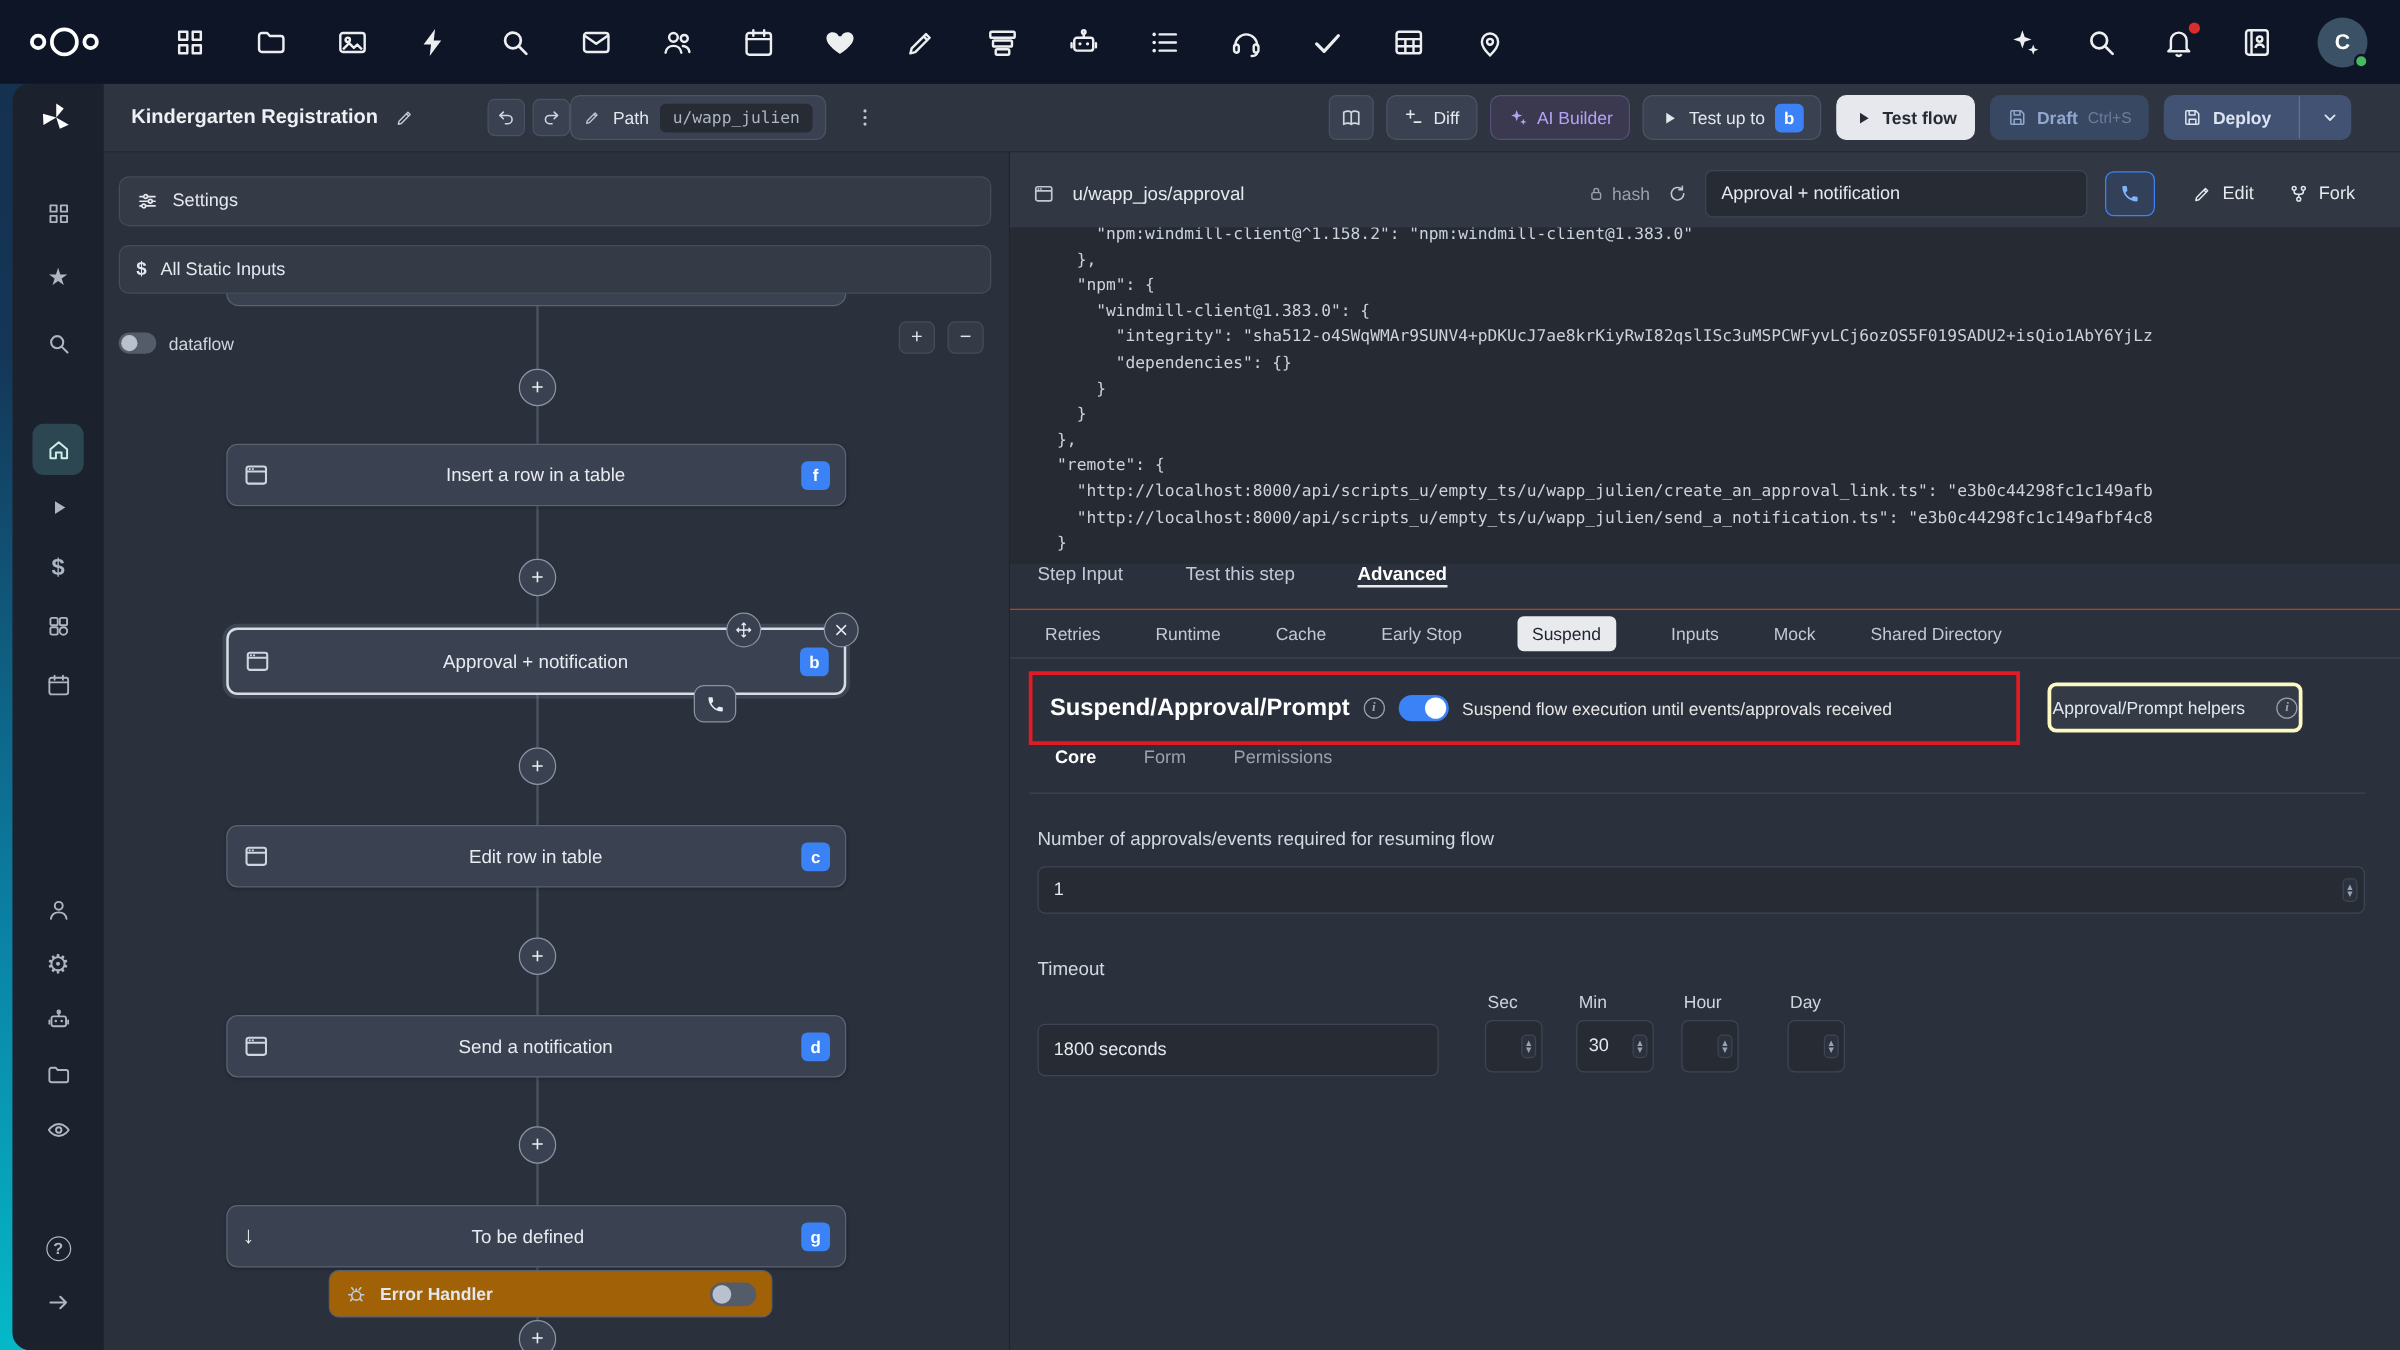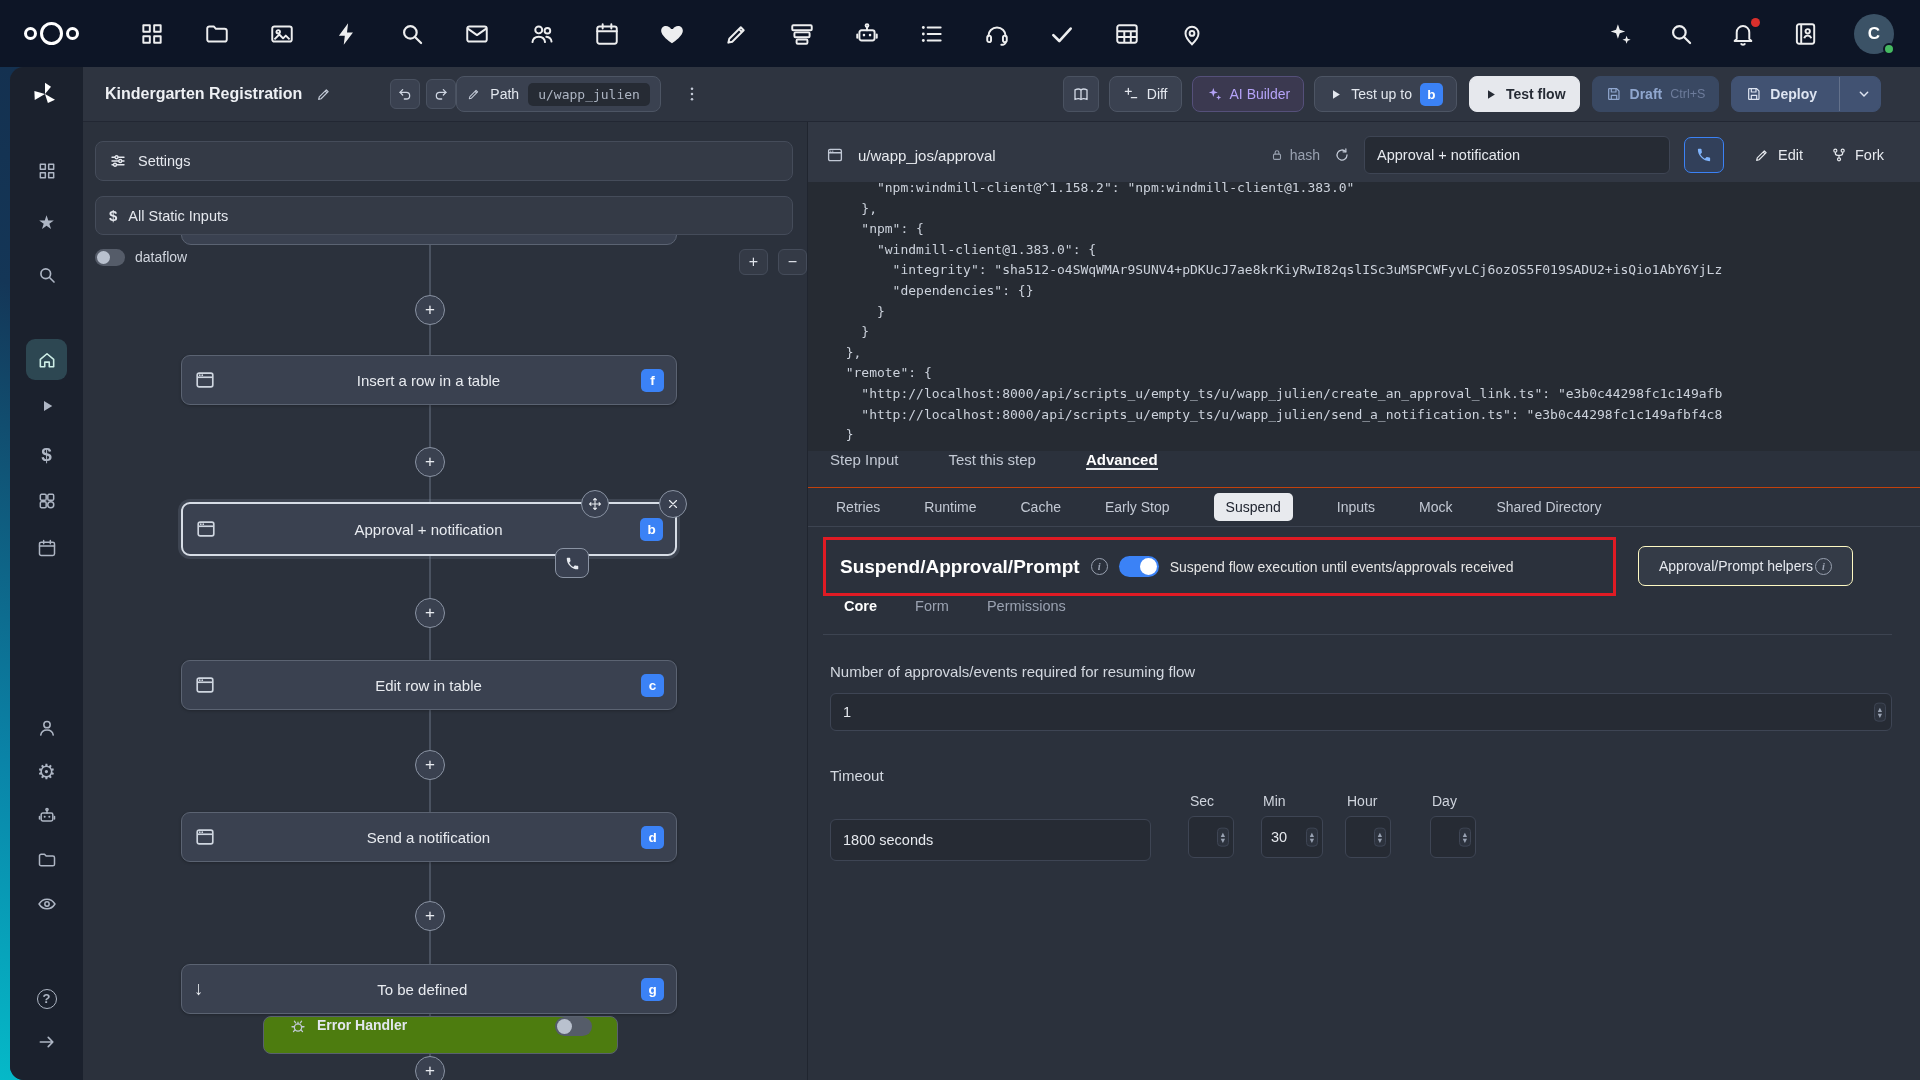--- a/index.html
+++ b/index.html
@@ -51,32 +51,32 @@
 
 
 .content{position:absolute;top:55px;left:0;right:0;bottom:0;display:flex}
 .flow-panel{position:relative;width:725px;flex:none;background:#2b313c;border-right:1px solid #20252f;overflow:hidden}
 .right-panel{flex:1;min-width:0;display:flex;flex-direction:column;background:#2b313c}
 
 
 .graph{position:absolute;inset:0}
 .vline{position:absolute;left:346px;top:112px;bottom:0;width:2px;background:#4a5260}
 .panel-btn{position:absolute;left:12px;right:14px;height:40px;border-radius:8px;background:#343a46;border:1px solid #454c5a;display:flex;align-items:center;gap:11px;padding:0 13px;color:#e5e8ee;font-size:14.5px;cursor:pointer;z-index:3}
-.df-row{position:absolute;left:12px;right:0;top:127px;height:34px;display:flex;align-items:flex-start;gap:10px;z-index:3}
+.df-row{position:absolute;left:12px;right:20px;top:127px;height:34px;display:flex;align-items:flex-end;gap:10px;z-index:3}
 .df-label{color:#cfd4dd;font-size:14px}
 .zoom-btn{width:29px;height:26px;border-radius:6px;background:#343a46;border:1px solid #454c5a;color:#dfe3ea;font-size:16px;display:flex;align-items:center;justify-content:center;cursor:pointer}
 .node{position:absolute;left:98px;width:496px;height:50px;background:#3a4150;border:1px solid #5b6372;border-radius:9px;display:flex;align-items:center;padding:0 12px;cursor:pointer;box-shadow:0 1px 3px rgba(0,0,0,.25)}
 .node .nlabel{flex:1;text-align:center;color:#e8ebf0;font-size:15px}
 .node .nico{color:#cfd6e0}
 .node.selected{border:2px solid #d7dde6;height:54px;box-shadow:0 0 0 3px rgba(148,163,184,.18)}
 .plus-node{position:absolute;left:332px;width:30px;height:30px;border-radius:50%;background:#3a4150;border:1.5px solid #8a93a3;color:#e8ebf0;font-size:17px;display:flex;align-items:center;justify-content:center;cursor:pointer;z-index:2}
 .n-ctrl{position:absolute;width:28px;height:28px;border-radius:50%;background:#394050;border:1.5px solid #8a93a3;color:#e8ebf0;display:flex;align-items:center;justify-content:center;cursor:pointer;z-index:4}
 .phone-badge{position:absolute;width:34px;height:30px;border-radius:8px;background:#394050;border:1.5px solid #8a93a3;color:#e8ebf0;display:flex;align-items:center;justify-content:center;cursor:pointer;z-index:4}
 .partial-node{position:absolute;left:98px;width:496px;top:86px;height:37px;background:#3a4150;border:1px solid #5b6372;border-radius:10px}
-.err-row{position:absolute;left:180px;width:355px;top:894px;height:38px;background:#4d7c0f;border:1px solid #59616f;border-radius:8px;display:flex;align-items:flex-start;gap:10px;padding:0 25px;z-index:3;cursor:pointer}
+.err-row{position:absolute;left:180px;width:355px;top:894px;height:38px;background:#a16207;border:1px solid #59616f;border-radius:8px;display:flex;align-items:center;gap:10px;padding:0 12px;z-index:3;cursor:pointer}
 .err-row .elabel{color:#e3e7ee;font-size:14px;font-weight:600}
 
 
 .toggle{position:relative;border-radius:999px;flex:none;cursor:pointer}
 .toggle .knob{position:absolute;top:2px;border-radius:50%;background:#fff}
 .tg-lg{width:40px;height:21px}.tg-lg .knob{width:17px;height:17px}
 .tg-md{width:37px;height:19px}.tg-md .knob{width:15px;height:15px}
 .tg-sm{width:30px;height:17px}.tg-sm .knob{width:13px;height:13px}
 .toggle.on{background:#3b82f6}.toggle.on .knob{right:2px}
 .toggle.off{background:#555c69}.toggle.off .knob{left:2px;background:#b9c1ce}
@@ -94,21 +94,21 @@
 .rtab{display:flex;align-items:center;color:#c3c9d4;font-size:15px;cursor:pointer;border-bottom:2px solid transparent}
 .rtab.active{color:#fff;border-bottom-color:#e8eaee;font-weight:600}
 .rp-subtabs{height:39px;flex:none;display:flex;gap:44px;align-items:center;padding:0 0 0 28px;border-bottom:1px solid #3d4451}
 .stab{color:#c3c9d4;font-size:14px;cursor:pointer;white-space:nowrap}
 .stab.active{background:#e8eaee;color:#202530;padding:6px 12px;border-radius:5px;font-weight:400}
 .rp-body{flex:1;position:relative}
 .suspend-row{position:absolute;left:15px;top:10px;width:793px;height:59px;border:3px solid #e01b24;display:flex;align-items:center;gap:11px;padding:0 14px}
 .sus-title{color:#fff;font-size:19px;font-weight:700;white-space:nowrap}
 .info-dot{width:17px;height:17px;border:1.6px solid #9aa2b1;border-radius:50%;color:#9aa2b1;font-size:10.5px;font-weight:700;display:flex;align-items:center;justify-content:center;flex:none;font-family:"Liberation Serif",serif;font-style:italic}
 .sus-desc{color:#e5e5e5;font-size:14px;white-space:nowrap}
-.helpers-btn{position:absolute;left:830px;top:19px;height:40px;border-radius:7px;background:#343b47;border:1px solid #fef9c3;color:#e5e8ee;font-size:14px;display:flex;align-items:center;gap:2px;padding:0 20px;cursor:pointer}
+.helpers-btn{position:absolute;left:830px;top:19px;height:40px;border-radius:7px;background:#343b47;border:3px solid #fef9c3;color:#e5e8ee;font-size:14px;display:flex;align-items:center;gap:25px;padding:0 1px;cursor:pointer}
 .cfp{position:absolute;left:36px;top:71px;display:flex;gap:38px}
 .cfp .ctab{color:#9aa2b1;font-size:14.5px;padding-bottom:12px;cursor:pointer}
 .cfp .ctab.active{color:#fff;font-weight:600}
 .cfp-line{position:absolute;left:15px;right:28px;top:107px;height:1px;background:#3d4451}
 .fld-label{position:absolute;left:22px;color:#d3d8e0;font-size:15px}
 .inp-wrap{position:absolute;background:#262b34;border:1px solid #3e4554;border-radius:6px}
 .inp-wrap input{width:100%;height:100%;background:transparent;border:none;outline:none;color:#e6e9ee;font-size:14.5px;padding:0 26px 0 12px;font-family:inherit}
 .spin{position:absolute;right:5px;top:50%;transform:translateY(-50%);display:flex;flex-direction:column;justify-content:center;line-height:.75;font-size:8.5px;color:#99a2b2;border:1px solid #3e4554;border-radius:4px;padding:2px 3px;background:#2c323d;cursor:pointer}
 .unit-group{position:absolute;top:266px}
 .unit-label{color:#cfd4dd;font-size:14px;margin:0 0 7px 2px}

